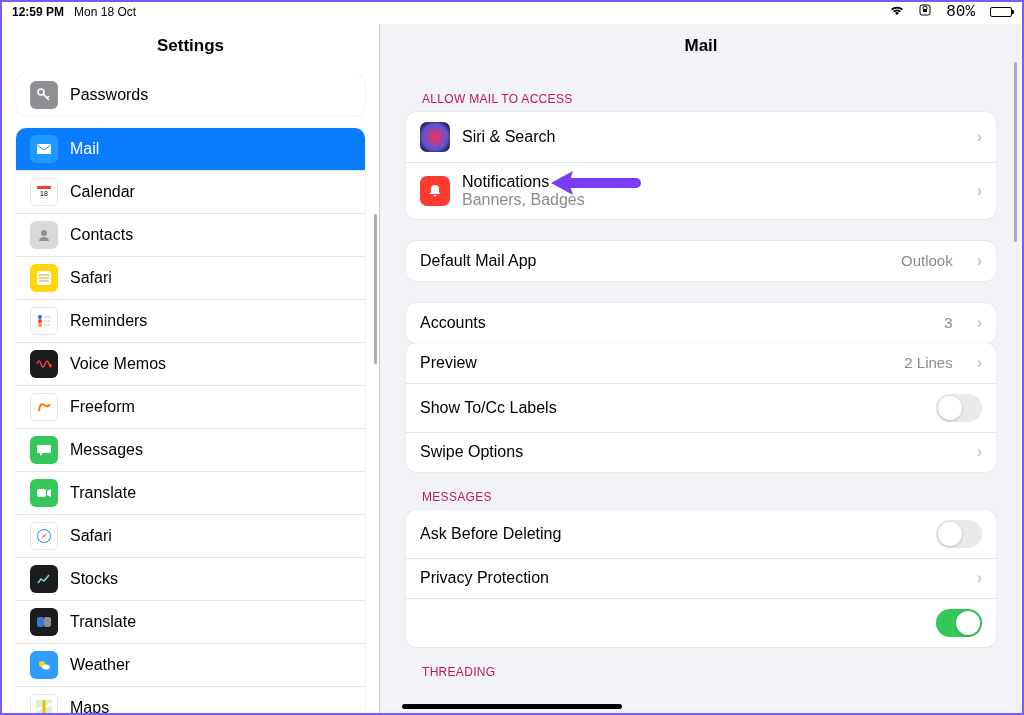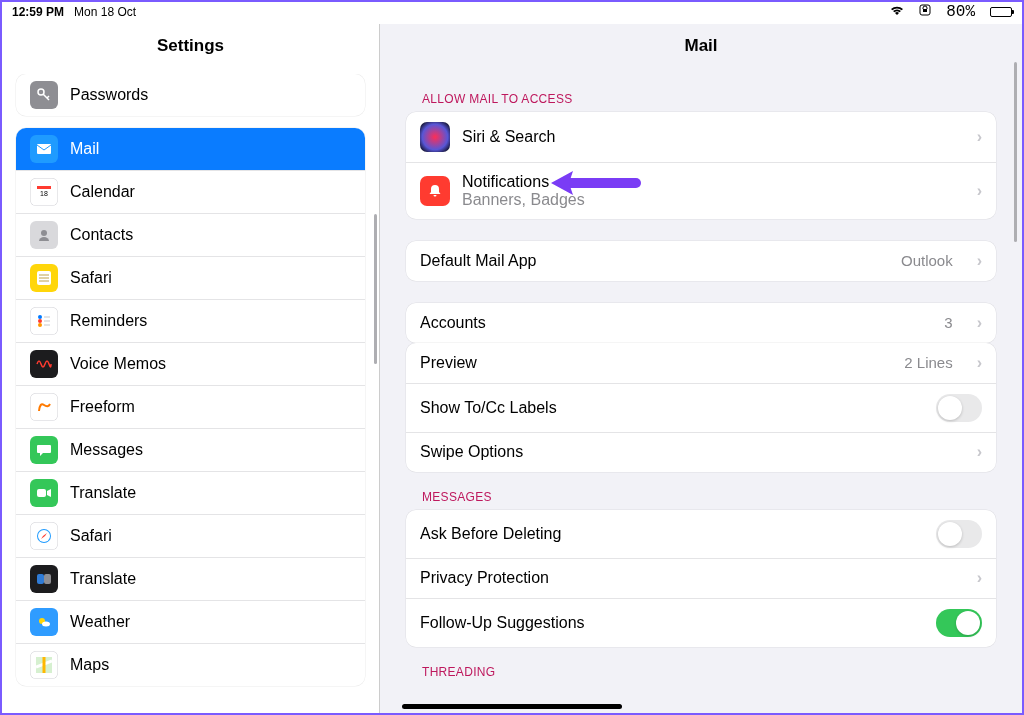--- a/index.html
+++ b/index.html
@@ -179,20 +179,28 @@
                 <circle cx="8" cy="8" r="7" fill="#1f9bff"></circle>
                 <circle cx="8" cy="8" r="6" fill="#fff"></circle>
                 <path d="M11 5 L7 8 L5 11 L9 8 Z" fill="#ff3b30"></path>
               </svg>
             </span>
             <span class="label">Safari</span>
           </div>
           <div class="row">
             <span class="icon" style="background: rgb(28, 28, 30);">
               <svg width="16" height="16" viewBox="0 0 16 16">
+                <path d="M2 12 L5 8 L8 10 L13 4" stroke="#7fe0d3" fill="none" stroke-width="1.5"></path>
+              </svg>
+            </span>
+            <span class="label">Stocks</span>
+          </div>
+          <div class="row">
+            <span class="icon" style="background: rgb(28, 28, 30);">
+              <svg width="16" height="16" viewBox="0 0 16 16">
                 <rect x="1" y="3" width="7" height="10" rx="2" fill="#2f7bd6"></rect>
                 <rect x="8" y="3" width="7" height="10" rx="2" fill="#8e8e93"></rect>
               </svg>
             </span>
             <span class="label">Translate</span>
           </div>
           <div class="row">
             <span class="icon" style="background: rgb(47, 156, 255);">
               <svg width="16" height="16" viewBox="0 0 16 16">
                 <circle cx="6" cy="7" r="3" fill="#ffd60a"></circle>
@@ -293,21 +301,20 @@
           <span class="title">Ask Before Deleting</span>
           <span class="spacer"></span>
           <span class="toggle"></span>
         </div>
         <div class="mrow">
           <span class="title">Privacy Protection</span>
           <span class="spacer"></span>
           <span class="chev">›</span>
         </div>
         <div class="mrow">
-          <span class="title">Follow-Up Suggestions</span>
           <span class="spacer"></span>
           <span class="toggle on"></span>
         </div>
       </div>
 
       <div class="section-hdr">Threading</div>
 
     </div>
     <div class="sb-scrollind" style="top:38px; right:5px; height:180px;"></div>
   </div>

